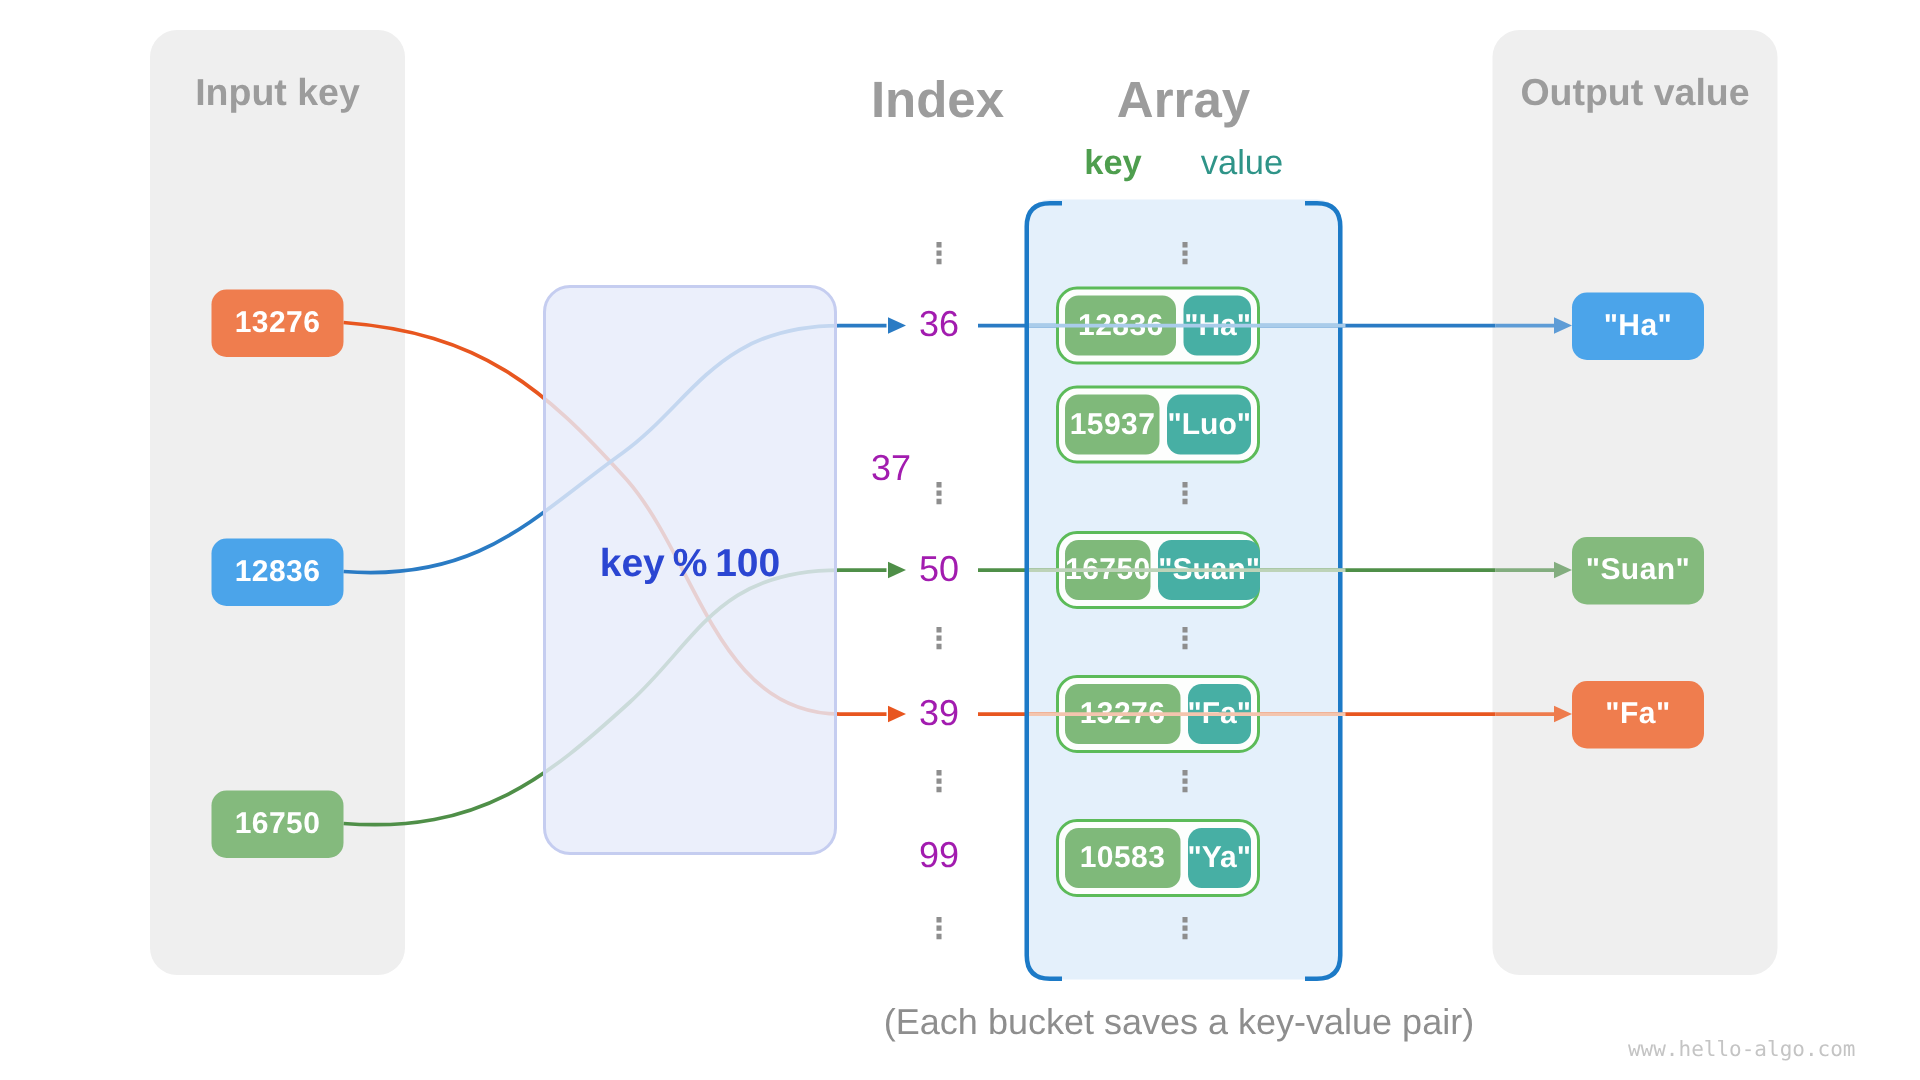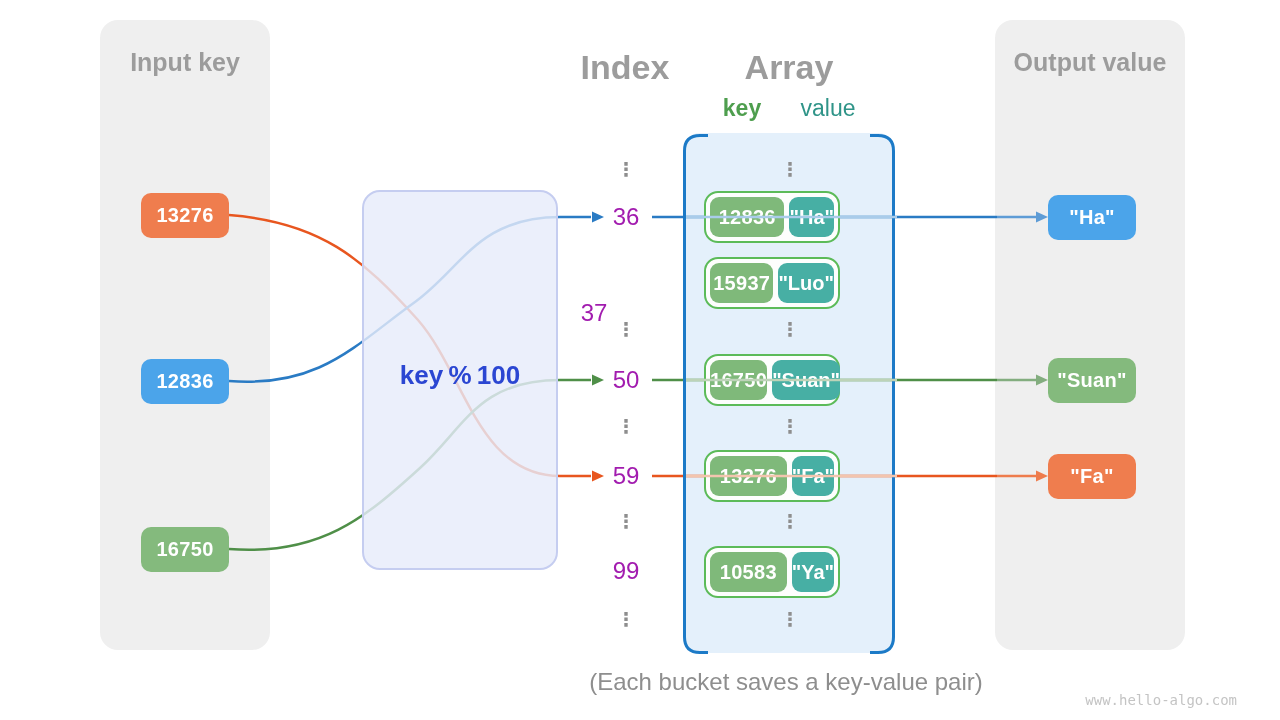--- a/index.html
+++ b/index.html
@@ -111,21 +111,21 @@
   <div class="abs chip" style="left: 141px; top: 193px; background: rgb(239, 125, 78);">13276</div>
   <div class="abs chip" style="left: 141px; top: 359px; background: rgb(75, 164, 234);">12836</div>
   <div class="abs chip" style="left: 141px; top: 527px; background: rgb(132, 186, 125);">16750</div>
 
   <div class="abs dots" style="left:596px;top:156px;">⋮</div>
   <div class="abs idx" style="left:596px;top:203px;">36</div>
   <div class="abs idx" style="left:564px;top:269px;margin-top:30px;">37</div>
   <div class="abs dots" style="left:596px;top:316px;">⋮</div>
   <div class="abs idx" style="left:596px;top:366px;">50</div>
   <div class="abs dots" style="left:596px;top:413px;">⋮</div>
-  <div class="abs idx" style="left:596px;top:462px;">59</div>
+  <div class="abs idx" style="left:596px;top:462px;">39</div>
   <div class="abs dots" style="left:596px;top:508px;">⋮</div>
   <div class="abs idx" style="left:596px;top:557px;">99</div>
   <div class="abs dots" style="left:596px;top:606px;">⋮</div>
 
   <div class="abs dots" style="left:760px;top:156px;">⋮</div>
   <div class="abs dots" style="left:760px;top:316px;">⋮</div>
   <div class="abs dots" style="left:760px;top:413px;">⋮</div>
   <div class="abs dots" style="left:760px;top:508px;">⋮</div>
   <div class="abs dots" style="left:760px;top:606px;">⋮</div>
 

